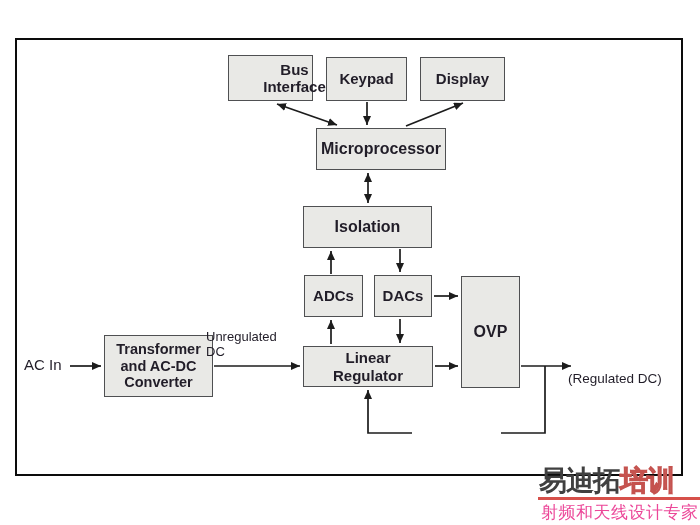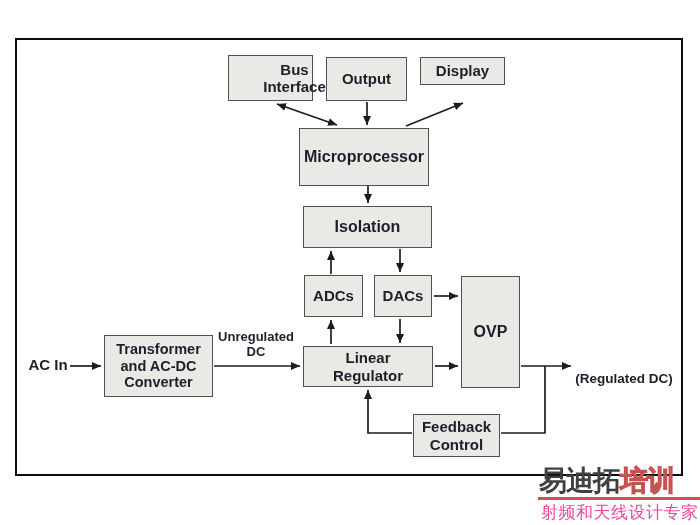--- a/index.html
+++ b/index.html
@@ -13,27 +13,27 @@
     border:2.5px solid #0c0c0c; background:#ffffff;
   }
   .arrows { position:absolute; left:0; top:0; width:700px; height:525px; }
   .node {
     position:absolute; background:#e9e9e6; border:1.6px solid #4f5052;
     color:#211d28; font-weight:bold; font-size:15px; line-height:1.15;
     display:flex; align-items:center; justify-content:center;
     text-align:center; white-space:pre-line;
   }
   .lbl {
-    position:absolute; color:#211d28; font-weight:bold;
-    text-align:center; white-space:pre-line;
+    position:absolute; color:#211d28; font-weight:normal;
+    text-align:left; white-space:pre-line;
   }
   .n-bus        { left:228px; top:55px;  width:85px;  height:46px;padding-left:48px; }
   .n-keypad     { left:326px; top:57px;  width:81px;  height:44px; }
-  .n-display    { left:420px; top:57px;  width:85px;  height:28px; }
-  .n-micro      { left:299px; top:128px; width:130px; height:58px; font-size:16px; }
+  .n-display    { left:420px; top:57px;  width:85px;  height:44px; }
+  .n-micro      { left:316px; top:128px; width:130px; height:42px; font-size:16px; }
   .n-isolation  { left:303px; top:206px; width:129px; height:42px; font-size:16px; }
   .n-adcs       { left:304px; top:275px; width:59px;  height:42px; }
   .n-dacs       { left:374px; top:275px; width:58px;  height:42px; }
   .n-ovp        { left:461px; top:276px; width:59px;  height:112px; font-size:16px; }
   .n-linreg     { left:303px; top:346px; width:130px; height:41px; }
   .n-xformer    { left:104px; top:335px; width:109px; height:62px; font-size:14.5px; }
   .n-feedback   { left:413px; top:414px; width:87px;  height:43px; }
   .l-acin       { left:24px;  top:356px; width:48px;  font-size:15px; }
   .l-unreg      { left:206px; top:330px; width:100px; font-size:13px; line-height:1.15; }
   .l-output     { left:583px; top:351px; width:84px;  font-size:16px; }
@@ -78,34 +78,32 @@
       <line x1="521" y1="366" x2="571" y2="366" marker-end="url(#ah)"></line>
       <line x1="70" y1="366" x2="101" y2="366" marker-end="url(#ah)"></line>
       <line x1="214" y1="366" x2="300" y2="366" marker-end="url(#ah)"></line>
       <polyline points="545,366 545,433 501,433"></polyline>
       <polyline points="412,433 368,433 368,390" marker-end="url(#ah)"></polyline>
     </g>
   </svg>
 
   <div class="node n-bus">Bus
 Interface</div>
-  <div class="node n-keypad">Output</div>
+  <div class="node n-keypad">Keypad</div>
   <div class="node n-display">Display</div>
   <div class="node n-micro">Microprocessor</div>
   <div class="node n-isolation">Isolation</div>
   <div class="node n-adcs">ADCs</div>
   <div class="node n-dacs">DACs</div>
   <div class="node n-ovp">OVP</div>
   <div class="node n-linreg">Linear
 Regulator</div>
   <div class="node n-xformer">Transformer
 and AC-DC
 Converter</div>
-  <div class="node n-feedback">Feedback
-Control</div>
 
   <div class="lbl l-acin">AC In</div>
   <div class="lbl l-unreg">Unregulated
 DC</div>
   <div class="lbl l-outputsub">(Regulated DC)</div>
 
   <div class="wm wm-title">
     <span class="wm-main">易迪拓</span><span class="wm-accent">培训</span>
   </div>
   <div class="wm wm-rule"></div>

